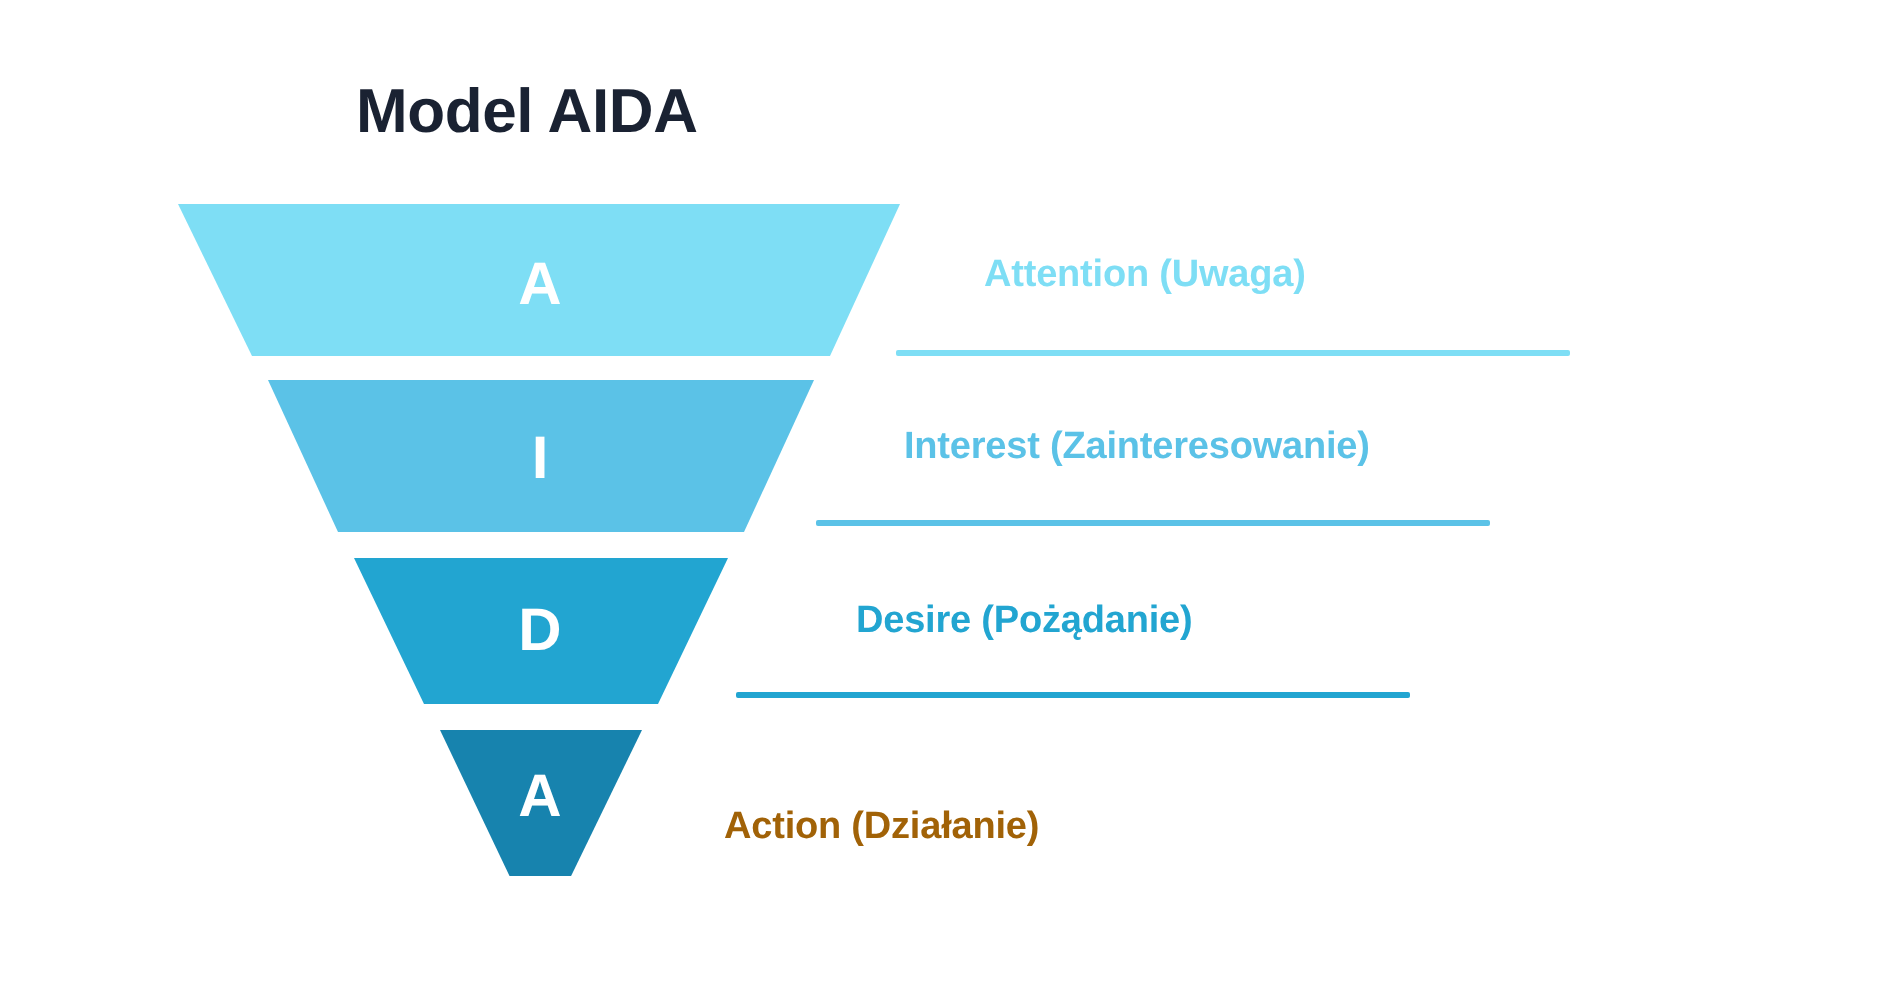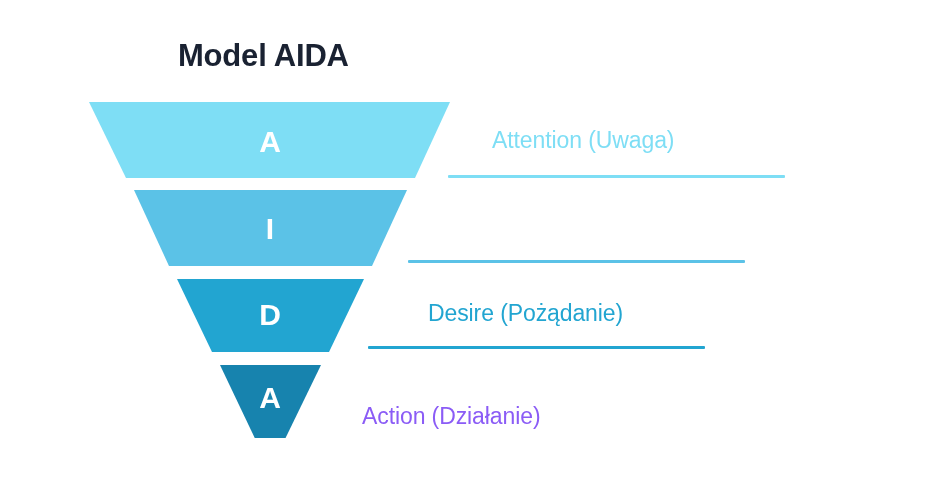--- a/index.html
+++ b/index.html
@@ -39,22 +39,22 @@
   .stage-letter {
     fill: #ffffff;
     font-family: "Liberation Sans", sans-serif;
     font-size: 30px;
     font-weight: bold;
     text-anchor: middle;
     dominant-baseline: middle;
   }
   .stage-label {
     position: absolute;
-    font-size: 23px;
-    font-weight: normal;
+    font-size: 19px;
+    font-weight: bold;
     white-space: nowrap;
     letter-spacing: -0.1px;
   }
   .stage-rule {
     position: absolute;
     height: 3px;
     border-radius: 1px;
   }
 </style>
 </head>
@@ -74,21 +74,22 @@
     <polygon points="177,279 364,279 329,352 212,352" fill="#22a5d1"></polygon>
     <text class="stage-letter" x="270" y="317">D</text>
 
     <polygon points="220,365 321,365 270,470" fill="#1783ae"></polygon>
     <text class="stage-letter" x="270" y="400">A</text>
   </svg>
 
   <div class="stage-label" style="left: 492px; top: 127px; color: rgb(126, 222, 245);">Attention (Uwaga)</div>
   <div class="stage-rule" style="left: 448px; top: 175px; width: 337px; background: rgb(126, 222, 245);"></div>
 
+  <div class="stage-label" style="left: 452px; top: 213px; color: rgb(91, 194, 231);">Interest (Zainteresowanie)</div>
   <div class="stage-rule" style="left: 408px; top: 260px; width: 337px; background: rgb(91, 194, 231);"></div>
 
   <div class="stage-label" style="left: 428px; top: 300px; color: rgb(34, 165, 209);">Desire (Pożądanie)</div>
   <div class="stage-rule" style="left: 368px; top: 346px; width: 337px; background: rgb(34, 165, 209);"></div>
 
-  <div class="stage-label" style="left: 362px; top: 403px; color: #8b5cf6; text-align: center;">Action (Działanie)</div>
+  <div class="stage-label" style="left: 362px; top: 403px; color: #a16207; text-align: center;">Action (Działanie)</div>
   <div class="stage-rule" style="left: 318px; top: 451px; width: 337px; background: rgb(23, 131, 174);"></div>
 
 </div>
 
 </body></html>

